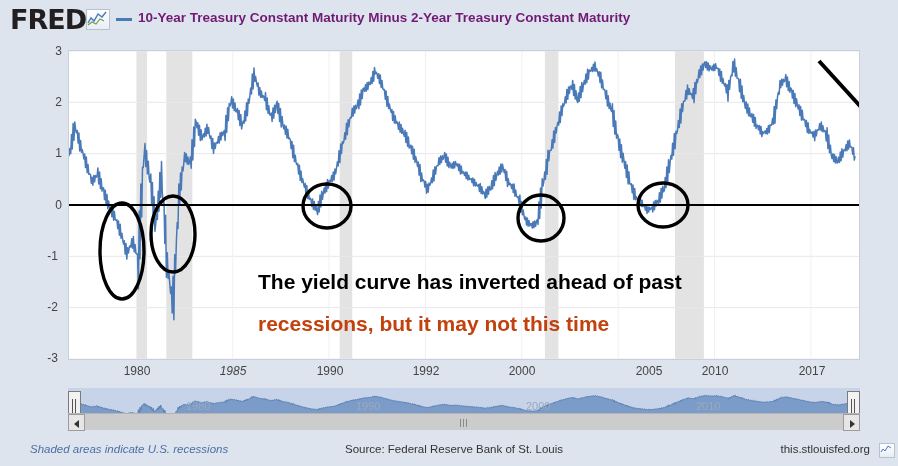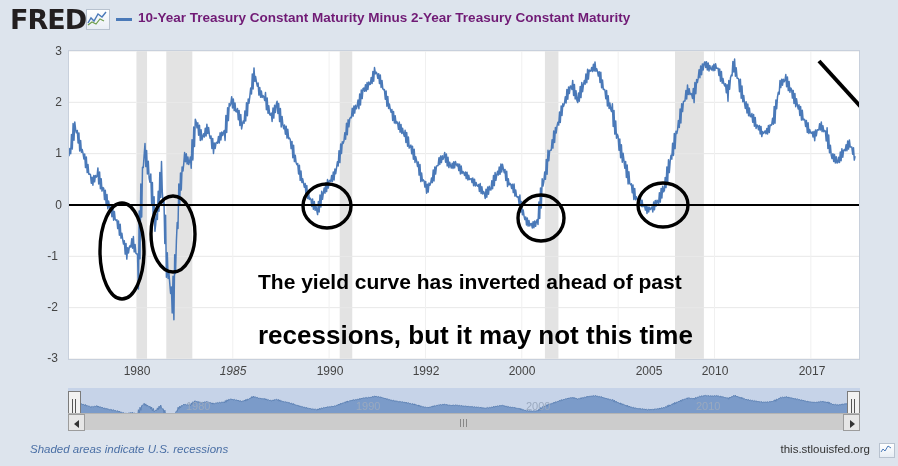--- a/index.html
+++ b/index.html
@@ -188,21 +188,21 @@
           <ellipse cx="594" cy="154" rx="25" ry="22" fill="none" stroke="#000" stroke-width="3.4"></ellipse>
           <g>
             <line x1="750" y1="10" x2="812" y2="78" stroke="#000" stroke-width="4"></line>
             <polygon points="816,86 798,76 810,64" fill="#000"></polygon>
           </g>
         </g>
     </svg>
   </div>
 
   <div style="position:absolute;left:258px;top:270px;font-size:21px;font-weight:bold;color:#000;">The yield curve has inverted ahead of past</div>
-  <div style="position:absolute;left:258px;top:320px;font-size:26px;font-weight:bold;color:#000000;">recessions, but it may not this time</div>
+  <div style="position:absolute;left:258px;top:312px;font-size:21px;font-weight:bold;color:#c2410c;">recessions, but it may not this time</div>
 
   <div class="navigator">
     <div class="nav-track">
       <svg id="nav-svg" width="792" height="38" viewBox="0 0 792 38">
           <path d="M0.0,16.5 L0.8,15.7 L1.7,16.2 L2.5,14.4 L3.3,15.8 L4.1,13.3 L5.0,15.0 L5.8,13.2 L6.6,13.9 L7.5,14.2 L8.3,14.0 L9.1,15.2 L9.9,14.2 L10.8,16.0 L11.6,15.0 L12.4,16.1 L13.2,15.8 L14.1,16.2 L14.9,16.8 L15.7,16.3 L16.6,17.6 L17.4,16.5 L18.2,18.1 L19.0,17.3 L19.9,18.2 L20.7,18.2 L21.5,18.3 L22.4,19.1 L23.2,18.5 L24.0,19.3 L24.8,18.4 L25.7,18.9 L26.5,18.3 L27.3,18.5 L28.1,18.4 L29.0,17.6 L29.8,19.2 L30.6,18.0 L31.5,19.6 L32.3,18.7 L33.1,19.8 L33.9,19.5 L34.8,19.6 L35.6,20.7 L36.4,19.8 L37.3,21.2 L38.1,20.2 L38.9,21.5 L39.7,20.8 L40.6,21.3 L41.4,21.8 L42.2,21.3 L43.0,22.3 L43.9,21.5 L44.7,22.6 L45.5,21.8 L46.4,22.6 L47.2,22.7 L48.0,22.6 L48.8,23.5 L49.7,22.7 L50.5,24.1 L51.3,23.0 L52.2,24.4 L53.0,23.9 L53.8,24.5 L54.6,24.9 L55.5,24.6 L56.3,25.9 L57.1,24.9 L58.0,26.4 L58.8,25.3 L59.6,25.8 L60.4,25.2 L61.3,25.1 L62.1,25.2 L62.9,24.4 L63.7,25.3 L64.6,24.2 L65.4,25.7 L66.2,25.0 L67.1,25.8 L67.9,25.9 L68.7,25.9 L69.5,29.3 L70.4,21.7 L71.2,26.4 L72.0,19.2 L72.9,22.3 L73.7,17.6 L74.5,17.6 L75.3,16.4 L76.2,15.3 L77.0,17.5 L77.8,15.9 L78.6,18.2 L79.5,17.0 L80.3,18.6 L81.1,19.0 L82.0,18.2 L82.8,21.0 L83.6,19.0 L84.4,22.7 L85.3,20.4 L86.1,23.7 L86.9,23.0 L87.8,22.1 L88.6,22.6 L89.4,19.9 L90.2,21.8 L91.1,18.1 L91.9,20.5 L92.7,17.0 L93.5,19.9 L94.4,21.0 L95.2,20.8 L96.0,24.9 L96.9,22.2 L97.7,28.1 L98.5,25.8 L99.3,28.2 L100.2,27.7 L101.0,28.7 L101.8,29.7 L102.7,29.1 L103.5,31.6 L104.3,28.0 L105.1,32.2 L106.0,26.0 L106.8,27.8 L107.6,24.6 L108.5,22.9 L109.3,23.5 L110.1,19.2 L110.9,21.2 L111.8,18.1 L112.6,19.7 L113.4,17.5 L114.2,17.9 L115.1,17.2 L115.9,16.1 L116.7,17.0 L117.6,16.3 L118.4,17.2 L119.2,16.5 L120.0,17.3 L120.9,17.0 L121.7,16.6 L122.5,17.6 L123.4,14.9 L124.2,16.8 L125.0,13.7 L125.8,15.6 L126.7,12.9 L127.5,13.2 L128.3,13.7 L129.1,13.3 L130.0,14.5 L130.8,13.5 L131.6,15.0 L132.5,13.9 L133.3,14.9 L134.1,14.6 L134.9,14.3 L135.8,14.6 L136.6,13.8 L137.4,14.5 L138.3,13.4 L139.1,14.3 L139.9,13.7 L140.7,14.4 L141.6,14.8 L142.4,14.5 L143.2,15.7 L144.1,14.8 L144.9,16.2 L145.7,15.2 L146.5,15.7 L147.4,15.2 L148.2,15.1 L149.0,15.2 L149.8,14.6 L150.7,15.2 L151.5,14.2 L152.3,14.9 L153.2,14.2 L154.0,14.5 L154.8,14.2 L155.6,14.0 L156.5,15.0 L157.3,12.6 L158.1,14.2 L159.0,11.8 L159.8,13.1 L160.6,11.4 L161.4,11.7 L162.3,11.4 L163.1,10.8 L163.9,11.8 L164.7,11.0 L165.6,12.1 L166.4,11.4 L167.2,12.2 L168.1,12.2 L168.9,11.9 L169.7,13.0 L170.5,12.1 L171.4,13.5 L172.2,12.5 L173.0,13.9 L173.9,13.4 L174.7,13.1 L175.5,13.3 L176.3,12.1 L177.2,13.1 L178.0,11.3 L178.8,12.6 L179.6,11.0 L180.5,11.4 L181.3,10.8 L182.1,9.9 L183.0,10.5 L183.8,8.6 L184.6,10.0 L185.4,8.0 L186.3,9.3 L187.1,8.8 L187.9,9.4 L188.8,9.7 L189.6,9.4 L190.4,10.6 L191.2,9.9 L192.1,10.8 L192.9,10.2 L193.7,10.8 L194.6,10.7 L195.4,10.8 L196.2,11.1 L197.0,10.4 L197.9,12.0 L198.7,10.9 L199.5,12.4 L200.3,11.6 L201.2,12.5 L202.0,12.5 L202.8,12.3 L203.7,13.1 L204.5,11.9 L205.3,12.8 L206.1,11.6 L207.0,12.3 L207.8,11.5 L208.6,11.2 L209.5,12.4 L210.3,11.4 L211.1,13.2 L211.9,11.9 L212.8,13.7 L213.6,12.7 L214.4,13.5 L215.2,13.8 L216.1,13.5 L216.9,14.4 L217.7,13.6 L218.6,14.7 L219.4,13.9 L220.2,14.8 L221.0,14.7 L221.9,14.9 L222.7,15.8 L223.5,15.1 L224.4,16.6 L225.2,15.4 L226.0,17.0 L226.8,16.4 L227.7,17.1 L228.5,17.3 L229.3,17.2 L230.1,18.2 L231.0,17.4 L231.8,18.8 L232.6,17.9 L233.5,19.0 L234.3,18.7 L235.1,19.1 L235.9,19.5 L236.8,19.1 L237.6,20.3 L238.4,19.3 L239.3,20.5 L240.1,19.8 L240.9,20.6 L241.7,20.5 L242.6,20.6 L243.4,21.3 L244.2,20.6 L245.1,21.6 L245.9,20.8 L246.7,21.7 L247.5,21.2 L248.4,21.7 L249.2,22.1 L250.0,20.8 L250.8,21.9 L251.7,20.2 L252.5,21.4 L253.3,19.9 L254.2,20.6 L255.0,20.1 L255.8,19.5 L256.6,20.0 L257.5,19.1 L258.3,19.9 L259.1,18.7 L260.0,19.5 L260.8,18.9 L261.6,18.8 L262.4,18.9 L263.3,18.3 L264.1,18.9 L264.9,18.0 L265.7,18.8 L266.6,17.7 L267.4,18.2 L268.2,17.6 L269.1,17.0 L269.9,17.4 L270.7,16.0 L271.5,17.1 L272.4,15.3 L273.2,16.2 L274.0,15.1 L274.9,15.2 L275.7,15.0 L276.5,14.2 L277.3,14.9 L278.2,13.3 L279.0,14.4 L279.8,13.0 L280.6,13.7 L281.5,12.9 L282.3,12.7 L283.1,12.8 L284.0,11.9 L284.8,12.6 L285.6,11.6 L286.4,12.3 L287.3,11.6 L288.1,11.9 L288.9,11.6 L289.8,11.1 L290.6,11.9 L291.4,10.5 L292.2,11.5 L293.1,10.1 L293.9,10.9 L294.7,10.0 L295.6,9.9 L296.4,10.2 L297.2,9.6 L298.0,10.2 L298.9,9.4 L299.7,10.1 L300.5,9.3 L301.3,9.6 L302.2,9.6 L303.0,8.9 L303.8,9.5 L304.7,8.3 L305.5,9.3 L306.3,8.0 L307.1,8.6 L308.0,8.4 L308.8,8.5 L309.6,9.0 L310.5,8.5 L311.3,9.5 L312.1,8.7 L312.9,9.9 L313.8,9.2 L314.6,10.0 L315.4,10.1 L316.2,10.1 L317.1,11.0 L317.9,10.2 L318.7,11.7 L319.6,10.7 L320.4,11.9 L321.2,11.5 L322.0,11.9 L322.9,12.3 L323.7,12.0 L324.5,13.0 L325.4,12.2 L326.2,13.3 L327.0,12.6 L327.8,13.3 L328.7,13.1 L329.5,13.3 L330.3,13.9 L331.1,13.2 L332.0,14.2 L332.8,13.4 L333.6,14.3 L334.5,13.8 L335.3,14.3 L336.1,14.6 L336.9,14.0 L337.8,15.2 L338.6,14.2 L339.4,15.5 L340.3,14.6 L341.1,15.7 L341.9,15.6 L342.7,15.4 L343.6,16.3 L344.4,15.5 L345.2,16.8 L346.1,15.8 L346.9,17.1 L347.7,16.5 L348.5,17.0 L349.4,17.5 L350.2,17.0 L351.0,18.3 L351.8,17.3 L352.7,18.9 L353.5,18.1 L354.3,18.9 L355.2,18.8 L356.0,18.9 L356.8,19.5 L357.6,18.9 L358.5,20.0 L359.3,19.2 L360.1,19.9 L361.0,19.1 L361.8,19.3 L362.6,19.1 L363.4,18.6 L364.3,19.0 L365.1,17.8 L365.9,18.9 L366.7,17.5 L367.6,18.2 L368.4,17.4 L369.2,17.4 L370.1,17.4 L370.9,16.6 L371.7,17.3 L372.5,16.5 L373.4,17.1 L374.2,16.4 L375.0,16.8 L375.9,16.5 L376.7,16.1 L377.5,17.1 L378.3,16.3 L379.2,17.4 L380.0,16.6 L380.8,17.6 L381.7,17.1 L382.5,17.4 L383.3,17.6 L384.1,17.2 L385.0,17.7 L385.8,17.0 L386.6,17.6 L387.4,17.0 L388.3,17.3 L389.1,17.4 L389.9,17.2 L390.8,17.9 L391.6,17.2 L392.4,18.2 L393.2,17.4 L394.1,18.2 L394.9,18.0 L395.7,18.1 L396.6,18.3 L397.4,18.0 L398.2,18.6 L399.0,18.0 L399.9,18.8 L400.7,18.3 L401.5,18.7 L402.3,18.7 L403.2,18.6 L404.0,19.0 L404.8,18.6 L405.7,19.3 L406.5,18.7 L407.3,19.4 L408.1,19.0 L409.0,19.3 L409.8,19.4 L410.6,19.2 L411.5,19.9 L412.3,19.1 L413.1,20.1 L413.9,19.4 L414.8,20.1 L415.6,19.9 L416.4,20.1 L417.2,20.5 L418.1,19.7 L418.9,20.4 L419.7,19.4 L420.6,20.1 L421.4,19.4 L422.2,19.7 L423.0,19.7 L423.9,18.9 L424.7,19.6 L425.5,18.3 L426.4,19.3 L427.2,18.1 L428.0,18.8 L428.8,18.3 L429.7,17.9 L430.5,18.3 L431.3,17.5 L432.2,18.2 L433.0,17.2 L433.8,18.0 L434.6,17.3 L435.5,17.7 L436.3,18.1 L437.1,17.8 L437.9,18.8 L438.8,17.9 L439.6,19.4 L440.4,18.6 L441.3,19.3 L442.1,19.1 L442.9,19.2 L443.7,19.6 L444.6,19.2 L445.4,20.0 L446.2,19.2 L447.1,20.3 L447.9,19.7 L448.7,20.4 L449.5,20.4 L450.4,20.4 L451.2,21.1 L452.0,20.2 L452.8,21.9 L453.7,20.8 L454.5,22.1 L455.3,21.7 L456.2,22.2 L457.0,22.6 L457.8,22.3 L458.6,23.1 L459.5,22.4 L460.3,23.2 L461.1,22.7 L462.0,23.2 L462.8,23.0 L463.6,23.0 L464.4,23.4 L465.3,22.8 L466.1,23.4 L466.9,22.7 L467.7,23.2 L468.6,22.8 L469.4,22.6 L470.2,23.0 L471.1,20.9 L471.9,22.5 L472.7,19.6 L473.5,21.5 L474.4,18.7 L475.2,19.4 L476.0,19.0 L476.9,18.0 L477.7,18.7 L478.5,16.8 L479.3,18.2 L480.2,15.9 L481.0,16.9 L481.8,16.0 L482.7,15.9 L483.5,15.9 L484.3,14.9 L485.1,15.7 L486.0,14.1 L486.8,15.2 L487.6,13.7 L488.4,14.2 L489.3,13.6 L490.1,13.2 L490.9,13.5 L491.8,12.2 L492.6,13.2 L493.4,11.6 L494.2,12.6 L495.1,11.4 L495.9,11.7 L496.7,11.4 L497.6,10.8 L498.4,11.4 L499.2,10.1 L500.0,11.0 L500.9,9.8 L501.7,10.4 L502.5,9.7 L503.3,9.8 L504.2,10.1 L505.0,9.2 L505.8,10.6 L506.7,9.6 L507.5,11.0 L508.3,10.2 L509.1,11.1 L510.0,11.3 L510.8,10.4 L511.6,11.2 L512.5,9.8 L513.3,10.8 L514.1,9.4 L514.9,10.3 L515.8,9.6 L516.6,9.2 L517.4,9.6 L518.2,8.6 L519.1,9.4 L519.9,8.1 L520.7,9.1 L521.6,8.2 L522.4,8.3 L523.2,8.3 L524.0,7.9 L524.9,8.3 L525.7,7.6 L526.5,8.3 L527.4,7.4 L528.2,8.3 L529.0,8.1 L529.8,8.3 L530.7,8.8 L531.5,8.4 L532.3,9.4 L533.2,8.4 L534.0,9.9 L534.8,9.1 L535.6,10.1 L536.5,10.0 L537.3,10.1 L538.1,11.0 L538.9,10.2 L539.8,11.6 L540.6,10.7 L541.4,11.9 L542.3,11.4 L543.1,12.0 L543.9,12.2 L544.7,11.4 L545.6,13.6 L546.4,12.1 L547.2,14.4 L548.1,13.1 L548.9,14.8 L549.7,14.4 L550.5,14.6 L551.4,15.9 L552.2,14.8 L553.0,16.6 L553.8,15.4 L554.7,17.1 L555.5,16.2 L556.3,16.8 L557.2,17.6 L558.0,17.0 L558.8,18.5 L559.6,17.3 L560.5,19.2 L561.3,18.0 L562.1,19.1 L563.0,19.2 L563.8,19.1 L564.6,20.0 L565.4,19.3 L566.3,20.6 L567.1,19.6 L567.9,20.7 L568.7,20.4 L569.6,20.6 L570.4,20.7 L571.2,20.5 L572.1,21.1 L572.9,20.5 L573.7,21.3 L574.5,20.7 L575.4,21.3 L576.2,21.2 L577.0,21.3 L577.9,21.7 L578.7,21.3 L579.5,22.0 L580.3,21.3 L581.2,21.8 L582.0,21.4 L582.8,21.6 L583.7,21.5 L584.5,21.4 L585.3,21.8 L586.1,20.9 L587.0,21.6 L587.8,20.7 L588.6,21.3 L589.4,20.7 L590.3,20.8 L591.1,21.1 L591.9,20.0 L592.8,20.9 L593.6,19.6 L594.4,20.5 L595.2,19.4 L596.1,19.9 L596.9,19.8 L597.7,18.5 L598.6,19.5 L599.4,17.5 L600.2,19.0 L601.0,16.8 L601.9,18.1 L602.7,16.9 L603.5,16.4 L604.3,16.8 L605.2,15.2 L606.0,16.4 L606.8,14.3 L607.7,15.8 L608.5,14.1 L609.3,14.3 L610.1,13.9 L611.0,13.1 L611.8,13.7 L612.6,12.0 L613.5,13.3 L614.3,11.4 L615.1,12.2 L615.9,11.3 L616.8,11.2 L617.6,11.2 L618.4,10.2 L619.3,11.0 L620.1,9.6 L620.9,10.5 L621.7,10.0 L622.6,10.6 L623.4,10.4 L624.2,10.5 L625.0,10.9 L625.9,10.0 L626.7,11.3 L627.5,9.4 L628.4,10.5 L629.2,9.1 L630.0,9.4 L630.8,9.0 L631.7,8.2 L632.5,8.9 L633.3,7.8 L634.2,8.6 L635.0,7.6 L635.8,8.2 L636.6,7.6 L637.5,7.4 L638.3,8.0 L639.1,7.4 L639.9,8.2 L640.8,7.5 L641.6,8.3 L642.4,7.8 L643.3,8.1 L644.1,8.2 L644.9,7.8 L645.7,8.3 L646.6,7.6 L647.4,8.2 L648.2,7.6 L649.1,8.0 L649.9,8.0 L650.7,8.0 L651.5,8.7 L652.4,8.1 L653.2,9.3 L654.0,8.3 L654.8,9.5 L655.7,9.0 L656.5,9.5 L657.3,9.7 L658.2,9.5 L659.0,10.4 L659.8,9.6 L660.6,11.2 L661.5,9.2 L662.3,10.0 L663.1,8.9 L664.0,8.7 L664.8,8.7 L665.6,7.4 L666.4,8.4 L667.3,7.1 L668.1,8.8 L668.9,8.0 L669.8,9.0 L670.6,9.0 L671.4,9.1 L672.2,10.3 L673.1,9.1 L673.9,10.9 L674.7,9.7 L675.5,11.2 L676.4,10.6 L677.2,11.4 L678.0,11.9 L678.9,11.2 L679.7,12.3 L680.5,11.5 L681.3,12.6 L682.2,11.9 L683.0,12.7 L683.8,12.7 L684.7,12.4 L685.5,13.2 L686.3,12.5 L687.1,13.6 L688.0,12.7 L688.8,13.8 L689.6,13.5 L690.4,13.5 L691.3,13.9 L692.1,13.5 L692.9,14.3 L693.8,13.6 L694.6,14.6 L695.4,14.1 L696.2,14.3 L697.1,14.2 L697.9,14.0 L698.7,14.3 L699.6,13.8 L700.4,14.4 L701.2,13.5 L702.0,14.2 L702.9,13.5 L703.7,13.5 L704.5,13.5 L705.3,12.8 L706.2,13.4 L707.0,11.7 L707.8,13.3 L708.7,11.1 L709.5,11.9 L710.3,10.8 L711.1,10.3 L712.0,10.5 L712.8,9.2 L713.6,9.9 L714.5,9.1 L715.3,9.7 L716.1,9.1 L716.9,9.3 L717.8,9.2 L718.6,8.6 L719.4,9.8 L720.3,8.9 L721.1,10.2 L721.9,9.3 L722.7,10.3 L723.6,9.9 L724.4,10.0 L725.2,10.9 L726.0,10.2 L726.9,11.4 L727.7,10.4 L728.5,11.7 L729.4,10.9 L730.2,11.5 L731.0,11.9 L731.8,11.5 L732.7,12.6 L733.5,11.7 L734.3,13.0 L735.2,12.1 L736.0,13.0 L736.8,12.9 L737.6,13.0 L738.5,13.6 L739.3,13.1 L740.1,14.2 L740.9,13.3 L741.8,14.3 L742.6,13.9 L743.4,14.2 L744.3,14.3 L745.1,14.1 L745.9,14.6 L746.7,14.1 L747.6,15.0 L748.4,14.0 L749.2,14.5 L750.1,13.9 L750.9,13.9 L751.7,14.0 L752.5,13.4 L753.4,14.0 L754.2,13.2 L755.0,14.1 L755.8,13.5 L756.7,14.1 L757.5,14.0 L758.3,14.1 L759.2,15.0 L760.0,13.8 L760.8,15.7 L761.6,14.4 L762.5,16.2 L763.3,15.4 L764.1,16.4 L765.0,16.7 L765.8,16.2 L766.6,17.0 L767.4,16.3 L768.3,17.1 L769.1,16.5 L769.9,17.1 L770.8,17.1 L771.6,16.6 L772.4,17.1 L773.2,16.1 L774.1,16.9 L774.9,15.8 L775.7,16.6 L776.5,15.9 L777.4,15.8 L778.2,16.0 L779.0,15.4 L779.9,16.0 L780.7,15.0 L781.5,15.8 L782.3,14.9 L783.2,15.6 L784.0,15.6 L784.8,15.6 L785.7,16.3 L786.5,15.7 L787.3,16.9 L788.1,16.5 L792,38 L0,38 Z" fill="#7b9bc9" stroke="#5d82b5" stroke-width="1"></path>
         </svg>
       <div class="navlabel" style="left:118px;">1980</div>
       <div class="navlabel" style="left:288px;">1990</div>
       <div class="navlabel" style="left:458px;">2000</div>
       <div class="navlabel" style="left:628px;">2010</div>
@@ -220,20 +220,21 @@
         <span class="sb-arrow"></span>
       </div>
     <div class="sb-grip"></div>
     <div class="sb-btn right">
         <span class="sb-arrow"></span>
       </div>
   </div>
 
   <div class="footer">
     <div class="f-left">Shaded areas indicate U.S. recessions</div>
+    <div class="f-mid">Source: Federal Reserve Bank of St. Louis</div>
     <div class="f-right">this.stlouisfed.org</div>
     <div class="f-icon">
       <svg width="12" height="11" viewBox="0 0 12 11">
         <polyline points="1,8 3,5 5,7 8,2 11,4" fill="none" stroke="#4a79b8" stroke-width="1"></polyline>
       </svg>
     </div>
   </div>
 
 </div>
 

